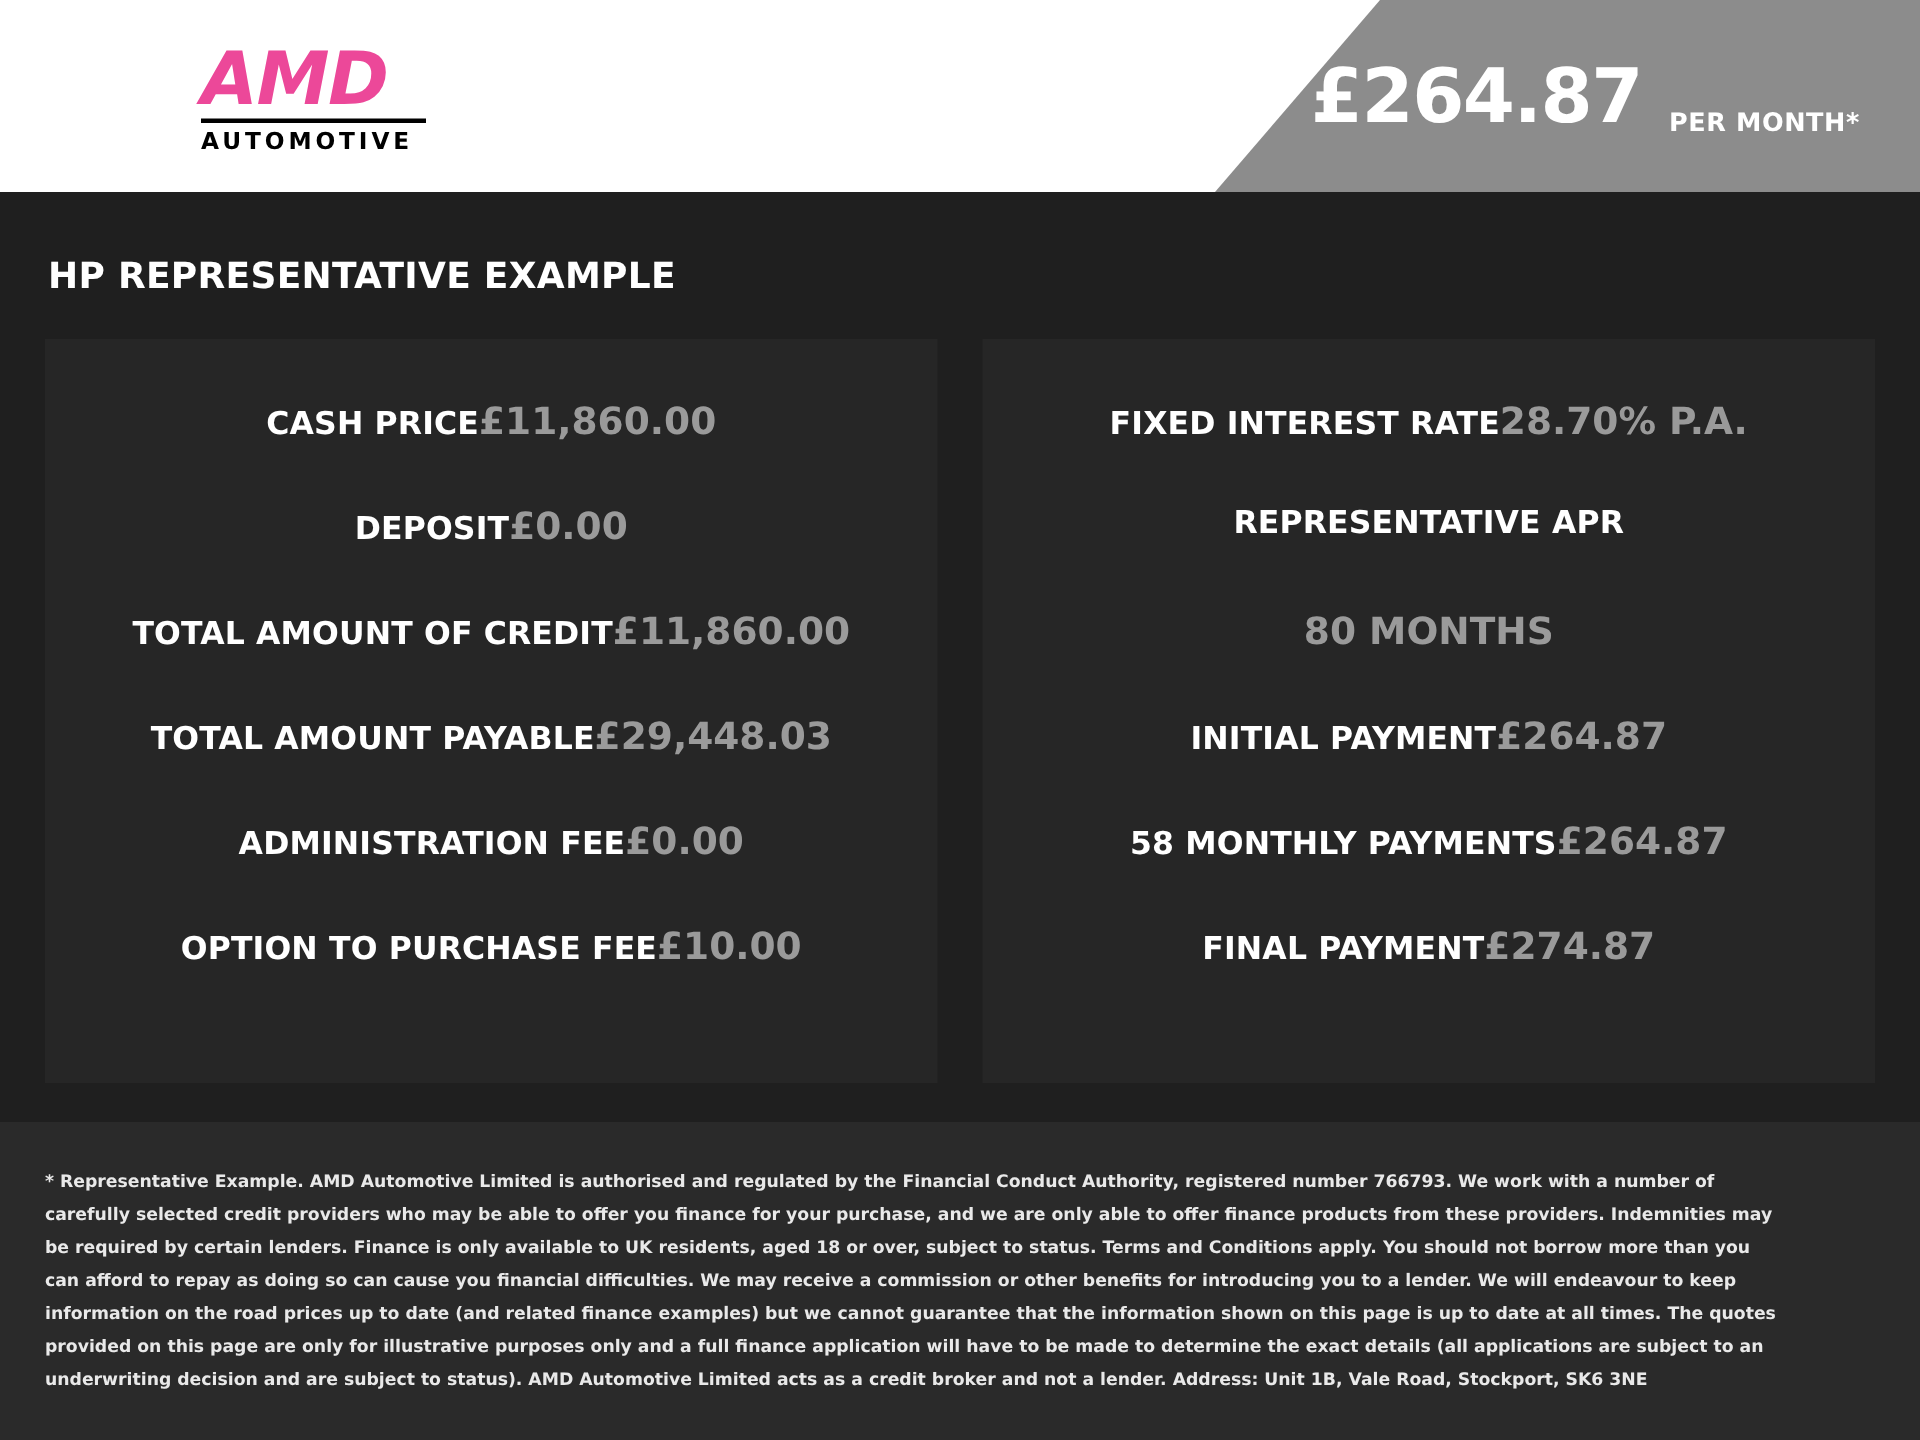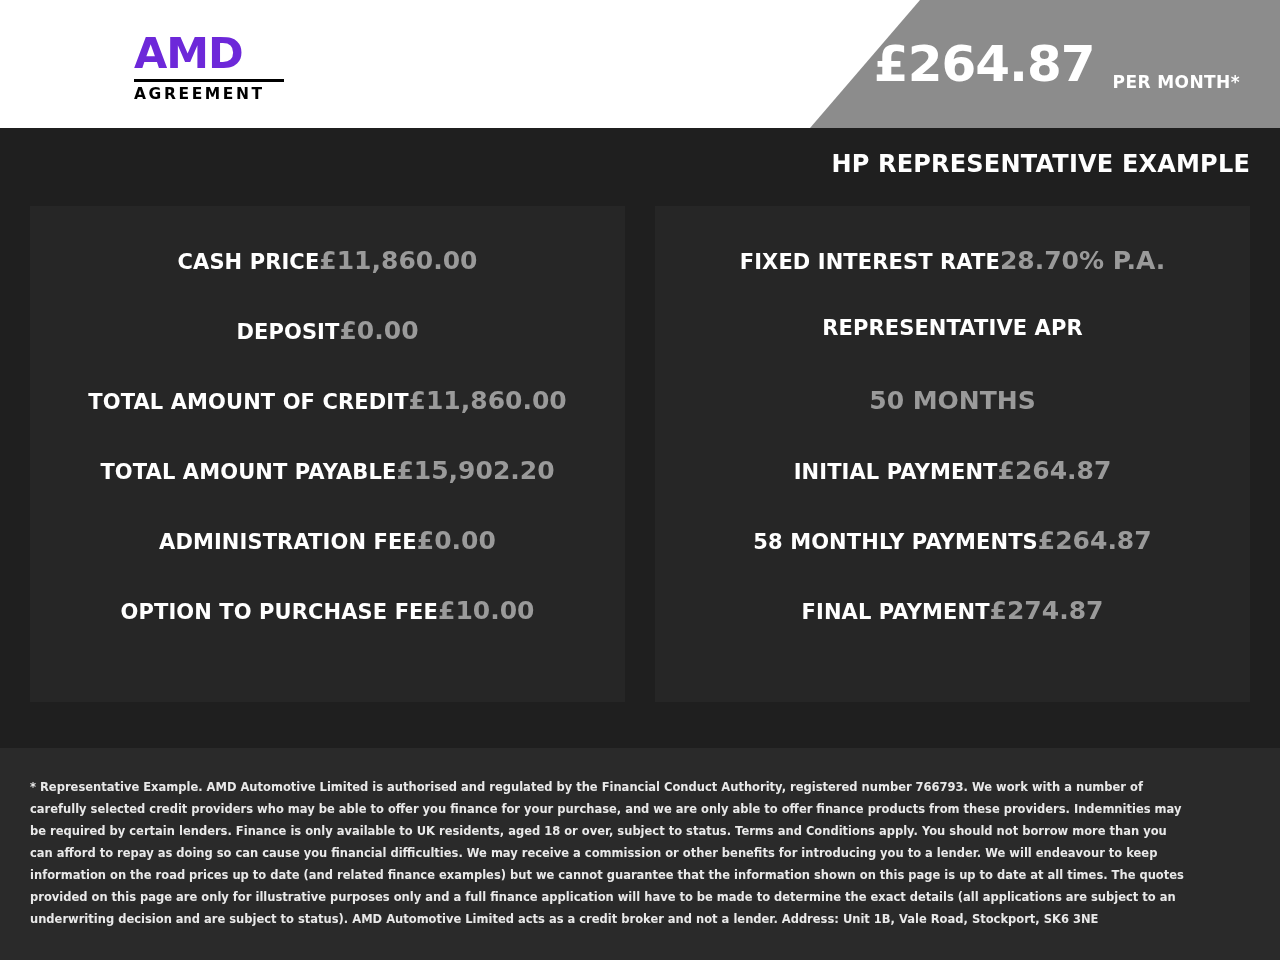--- a/index.html
+++ b/index.html
@@ -21,24 +21,25 @@
   }
   .logo-wrap {
     position: absolute;
     left: 134px;
     top: 28px;
     width: 160px;
     height: 72px;
   }
   .logo-amd {
     font-family: "DejaVu Sans", sans-serif;
-    font-weight: bold;
-    font-size: 43px;
+    font-style: italic;
+    font-weight: bold;
+    font-size: 49px;
     letter-spacing: -1px;
-    color: #6d28d9;
+    color: #ec4899;
     line-height: 50px;
   }
   .logo-rule {
     width: 150px;
     height: 3px;
     background: #000;
     margin-top: 1px;
   }
   .logo-sub {
     font-family: "DejaVu Sans", sans-serif;
@@ -86,24 +87,23 @@
     width: 1280px;
     height: 620px;
     padding: 0 30px;
     position: relative;
   }
   .section-title {
     font-family: "DejaVu Sans", sans-serif;
     font-weight: bold;
     font-size: 24px;
     color: #ffffff;
-    padding-top: 22px;
+    padding-top: 42px;
     padding-left: 2px;
     letter-spacing: 0.2px;
-    text-align: right;
   }
   .cards {
     display: flex;
     gap: 30px;
     margin-top: 28px;
   }
   .card {
     background: #262626;
     width: 595px;
     padding: 40px 40px 36px 40px;
@@ -146,21 +146,21 @@
     max-width: 1160px;
   }
 </style>
 </head>
 <body>
 
 <div class="header">
   <div class="logo-wrap">
     <div class="logo-amd">AMD</div>
     <div class="logo-rule"></div>
-    <div class="logo-sub">AGREEMENT</div>
+    <div class="logo-sub">AUTOMOTIVE</div>
   </div>
   <div class="price-panel">
     <span class="price-amount">£264.87</span>
     <span class="price-per">PER MONTH*</span>
   </div>
 </div>
 
 <div class="main">
   <div class="section-title">HP REPRESENTATIVE EXAMPLE</div>
   <div class="cards">
@@ -173,42 +173,42 @@
       <div class="row">
         <span class="row-label">DEPOSIT</span>
         <span class="row-value">£0.00</span>
       </div>
       <div class="row">
         <span class="row-label">TOTAL AMOUNT OF CREDIT</span>
         <span class="row-value">£11,860.00</span>
       </div>
       <div class="row">
         <span class="row-label">TOTAL AMOUNT PAYABLE</span>
-        <span class="row-value">£15,902.20</span>
+        <span class="row-value">£29,448.03</span>
       </div>
       <div class="row">
         <span class="row-label">ADMINISTRATION FEE</span>
         <span class="row-value">£0.00</span>
       </div>
       <div class="row">
         <span class="row-label">OPTION TO PURCHASE FEE</span>
         <span class="row-value">£10.00</span>
       </div>
     </div>
 
     <div class="card">
       <div class="row">
         <span class="row-label">FIXED INTEREST RATE</span>
         <span class="row-value">28.70% P.A.</span>
       </div>
       <div class="row">
         <span class="row-label">REPRESENTATIVE APR</span>
       </div>
       <div class="row">
-        <span class="row-value">50 MONTHS</span>
+        <span class="row-value">80 MONTHS</span>
       </div>
       <div class="row">
         <span class="row-label">INITIAL PAYMENT</span>
         <span class="row-value">£264.87</span>
       </div>
       <div class="row">
         <span class="row-label">58 MONTHLY PAYMENTS</span>
         <span class="row-value">£264.87</span>
       </div>
       <div class="row">

